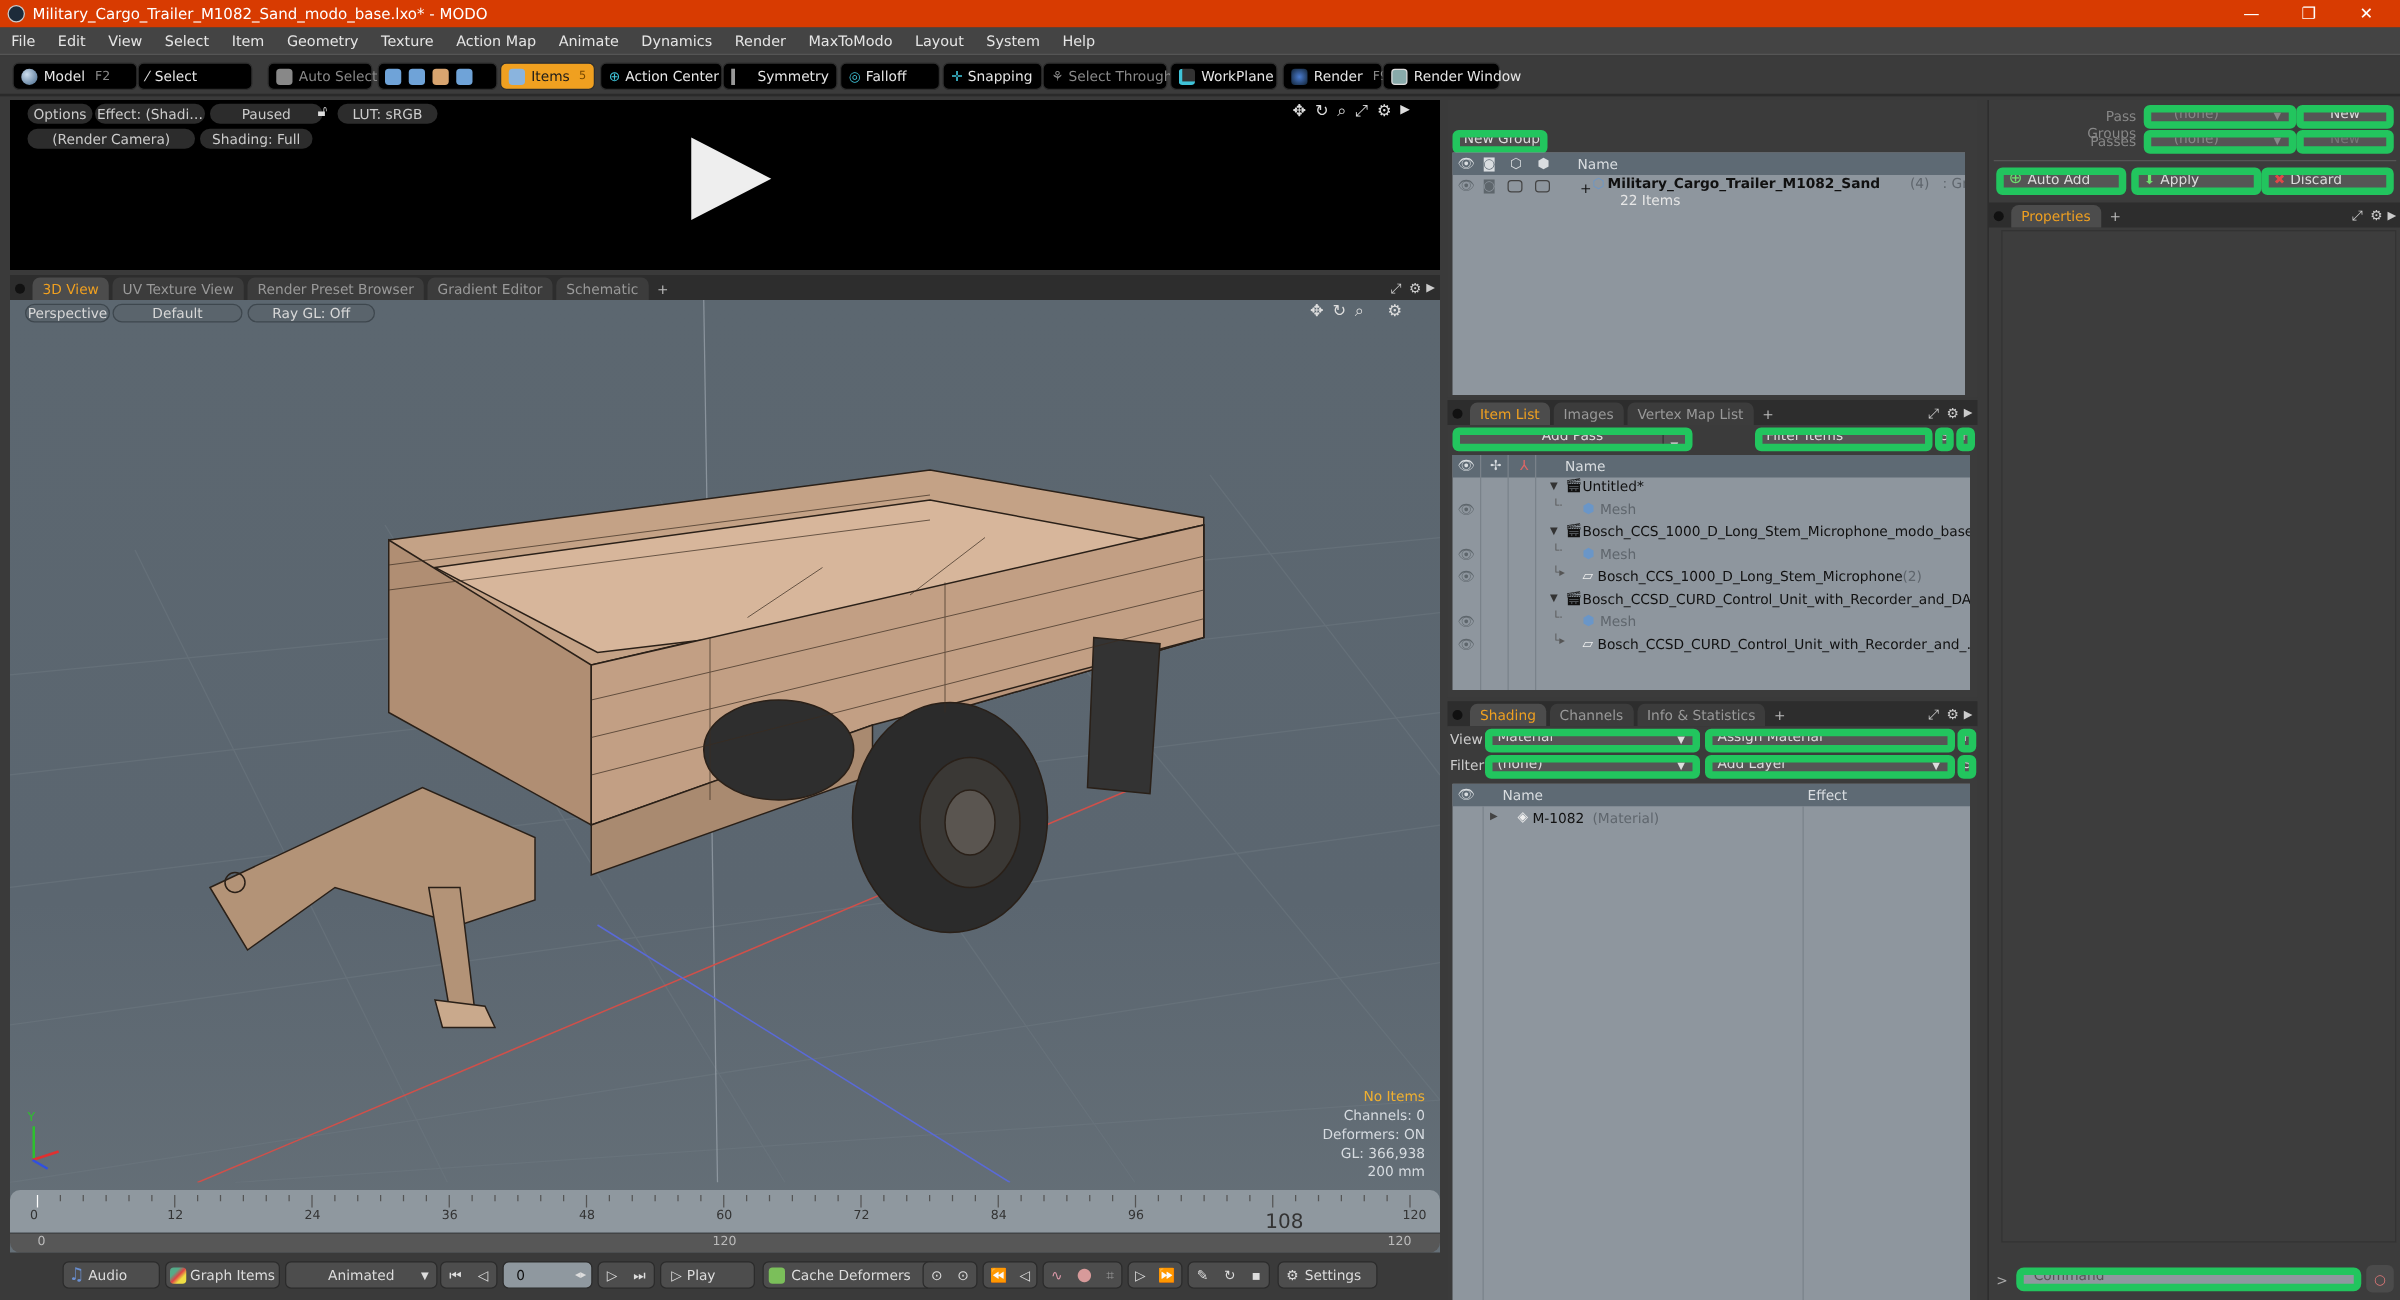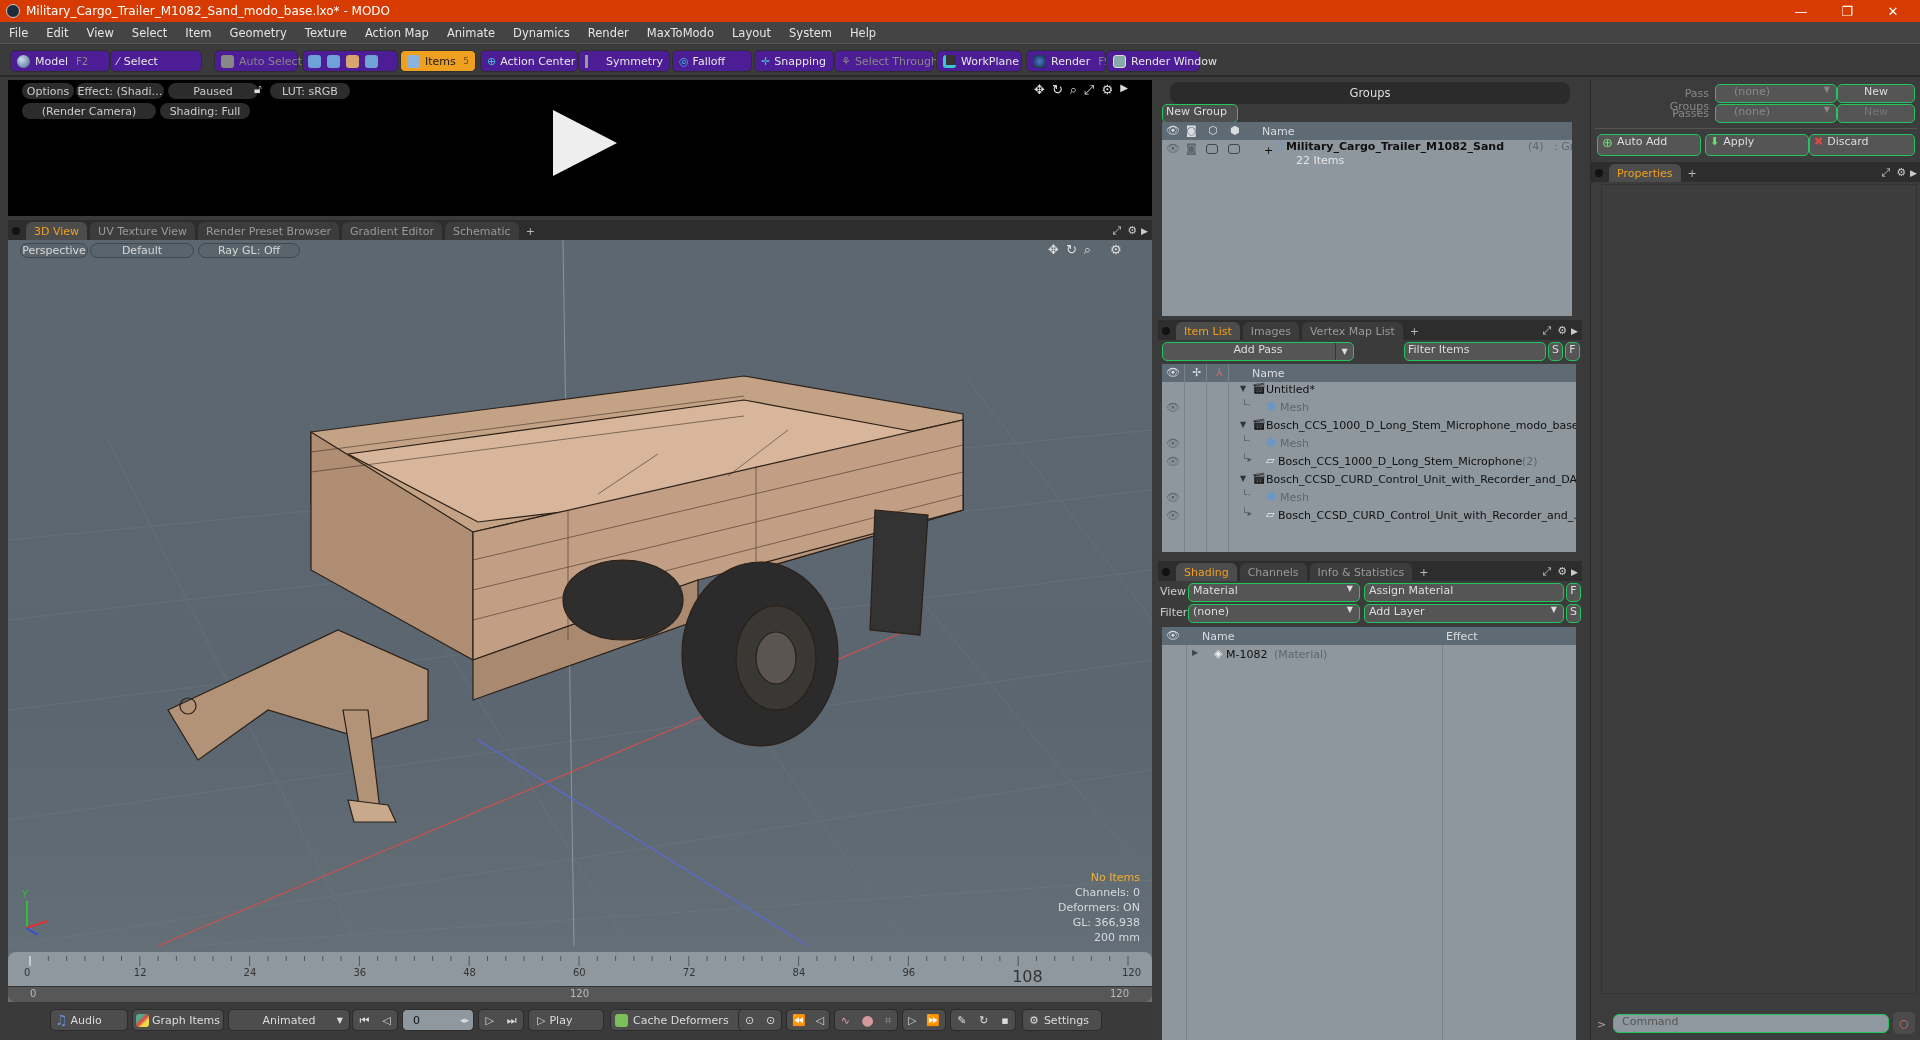--- a/index.html
+++ b/index.html
@@ -4,21 +4,21 @@
 <style>
 *{box-sizing:border-box;margin:0;padding:0}
 html,body{width:1920px;height:1040px;overflow:hidden;background:#3a3a3a;font-family:"DejaVu Sans",sans-serif;font-size:11px;color:#ddd}
 .abs{position:absolute}
 #titlebar{left:0;top:0;width:1920px;height:22px;background:#d83b01;color:#fff;font-size:12px;display:flex;align-items:center}
 #titlebar .logo{width:14px;height:14px;border-radius:50%;background:#1d2b3a;margin:0 6px 0 6px;border:1px solid #ccc}
 #titlebar .wc{position:absolute;top:0;height:22px;width:46px;display:flex;align-items:center;justify-content:center;font-size:13px}
 #menubar{left:0;top:22px;width:1920px;height:22px;background:#444;display:flex;align-items:center;border-bottom:1px solid #555}
 #menubar span{padding:0 9px;color:#e5e5e5;font-size:11.5px}
 #toolbar{left:0;top:45px;width:1920px;height:32px;background:#3b3b3b;border-bottom:2px solid #2a2a2a}
-.tb{position:absolute;top:5px;height:22px;background:#4c1d95;border-radius:5px;display:flex;align-items:center;padding:0 6px;color:#e6e6e6;font-size:11px;white-space:nowrap;border:1px solid #2e2e2e}
+.tb{position:absolute;top:5px;height:22px;background:#000000;border-radius:5px;display:flex;align-items:center;padding:0 6px;color:#e6e6e6;font-size:11px;white-space:nowrap;border:1px solid #2e2e2e}
 .tb.dim{color:#888}
 .tb.active{background:#f0a020;color:#1a1a1a}
 .ico{display:inline-block;width:13px;height:13px;border-radius:3px;margin-right:5px;flex:none}
 .key{color:#888;margin-left:8px;font-size:10px}
 
 #preview{left:8px;top:80px;width:1144px;height:136px;background:#000}
 .pill{position:absolute;height:16px;background:#2c2c2c;border-radius:8px;color:#ccc;font-size:11px;display:flex;align-items:center;justify-content:center;white-space:nowrap;overflow:hidden}
 #playbtn{left:545px;top:30px;width:0;height:0;border-left:64px solid #eee;border-top:33px solid transparent;border-bottom:33px solid transparent}
 .vicons{position:absolute;display:flex;gap:7px;color:#ddd;font-size:13px}
 
@@ -28,21 +28,21 @@
 .tab.plus{background:none;color:#bbb;padding:0 4px}
 #viewport{left:8px;top:240px;width:1144px;height:876px;background:linear-gradient(180deg,#5c6770 0%,#5b6670 55%,#6a747b 100%);overflow:hidden}
 #vpbar .pill{background:#5a646c;border:1px solid #3e474e;color:#d8d8d8;height:15px}
 .hud{position:absolute;right:12px;text-align:right;font-size:11px;color:#d6dbe0;line-height:15px}
 
 .panel{position:absolute;background:#3b3b3b}
 .hdr{position:absolute;height:22px;background:#2b2b2b;display:flex;align-items:center;justify-content:center;color:#ddd;font-size:11.5px;border-radius:8px}
 .list{position:absolute;background:#8e969e;overflow:hidden}
 .lhead{position:absolute;left:0;right:0;top:0;height:18px;background:#5e6a74;color:#d9dde0;font-size:11px}
 .row{position:absolute;left:0;right:0;height:18px;font-size:11px;color:#111;white-space:nowrap}
-.btn{position:absolute;height:19px;background:#555;border-radius:5px;color:#ddd;font-size:11px;display:flex;align-items:flex-start;border:1px solid #22c55e;white-space:nowrap;overflow:hidden}
+.btn{position:absolute;height:19px;background:#555;border-radius:5px;color:#ddd;font-size:11px;display:flex;align-items:flex-end;border:6px solid #22c55e;white-space:nowrap;overflow:hidden}
 .dim{color:#777}
 .gray{color:#5f666d}
 
 #timeline{left:8px;top:952px;width:1144px;height:50px}
 #bottombar{left:0;top:1002px;width:1160px;height:38px;background:#3a3a3a}
 .bb{position:absolute;top:7px;height:22px;background:#4d4d4d;border:1px solid #2b2b2b;border-radius:5px;color:#ddd;font-size:11px;display:flex;align-items:center;white-space:nowrap}
 </style>
 </head>
 <body>
 
@@ -379,21 +379,20 @@
     <span>↻</span>
     <span>▪</span>
   </div>
   <div class="bb" style="left:1022px;width:80px;padding-left:6px">
     <span style="margin-right:5px">⚙</span>
     <span>Settings</span>
   </div>
 </div>
 
 <div class="panel" style="left:1158px;top:80px;width:424px;height:238px">
-  <div class="hdr" style="left:12px;top:2px;width:400px">Groups</div>
   <div class="btn" style="left:4px;top:24px;width:76px;padding-left:3px;background:#4e4e4e">New Group</div>
   <div class="list" style="left:4px;top:42px;width:410px;height:194px">
     <div class="lhead">
       <span style="position:absolute;left:4px;top:2px">👁︎</span>
       <span style="position:absolute;left:24px;top:2px">◙</span>
       <span style="position:absolute;left:46px;top:2px">⬡</span>
       <span style="position:absolute;left:68px;top:2px">⬢</span>
       <span style="position:absolute;left:100px;top:3px">Name</span>
     </div>
     <div class="row" style="top:18px;height:30px">

